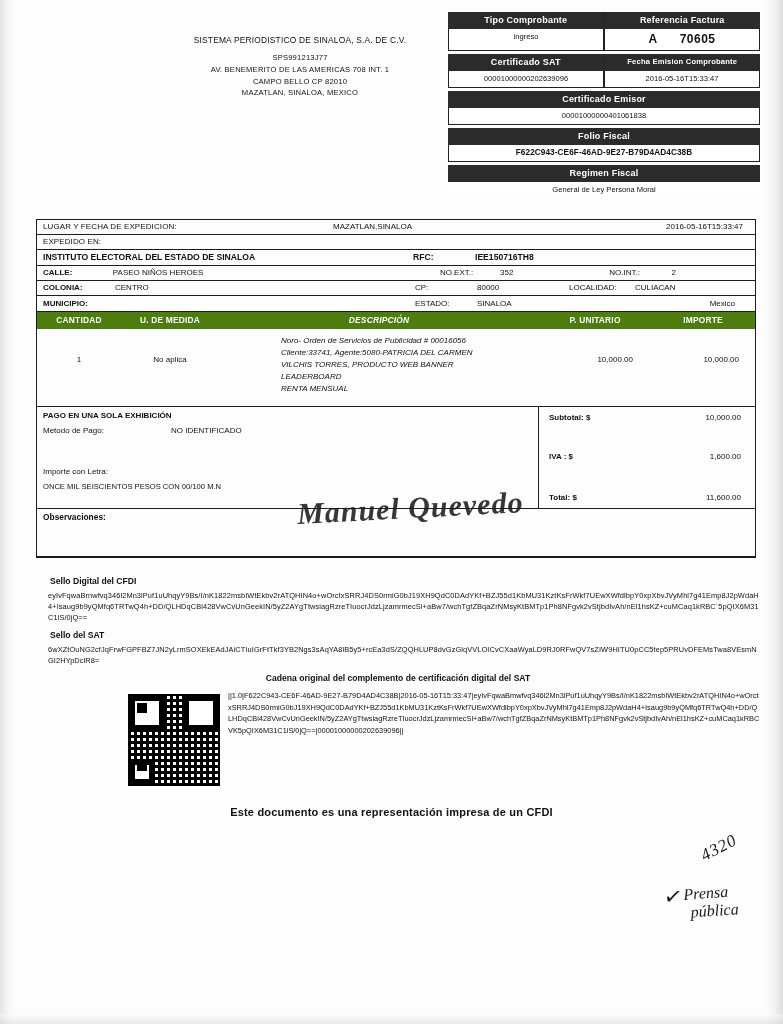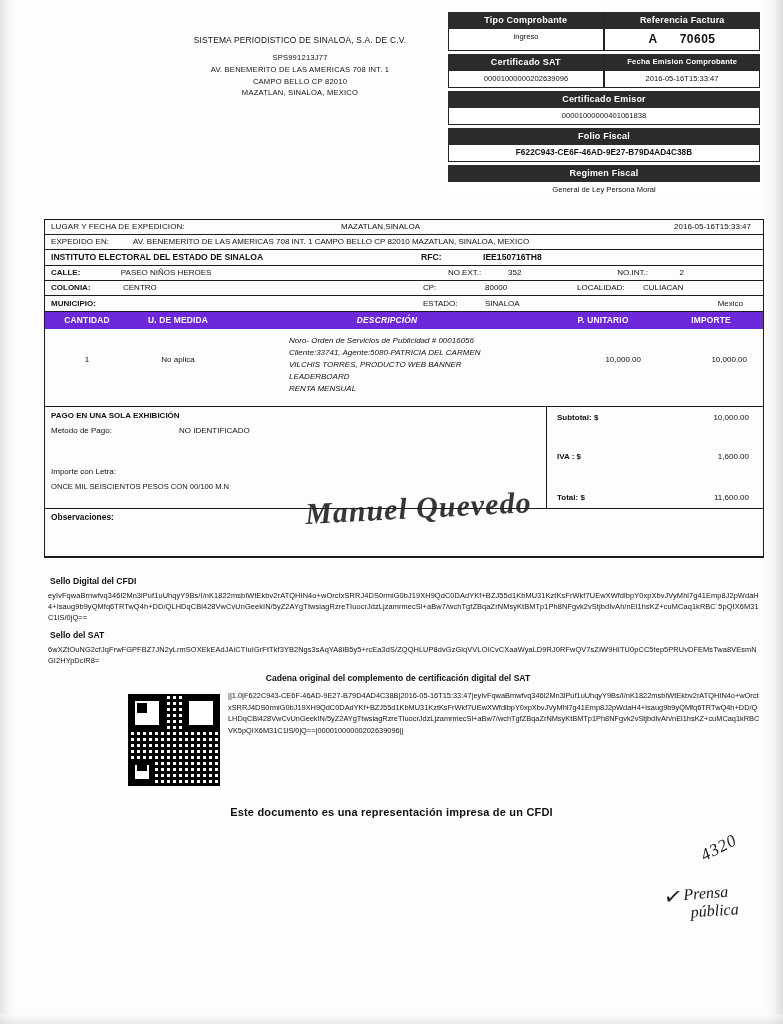--- a/index.html
+++ b/index.html
@@ -76,21 +76,21 @@
   .bigref {
     font-size: 12px; font-weight: bold; letter-spacing: .5px;
   }
   .bigref .serie { margin-right: 22px; }
   .folio-val { font-size: 8.2px; font-weight: bold; letter-spacing: .1px; }
   .mt3 { margin-top: 3px; }
 
   
   .frame {
     position: absolute;
-    left: 44px; top: 219px; width: 720px;
+    left: 36px; top: 219px; width: 720px;
     border: 1px solid #1c1c1c;
     font-size: 8px;
   }
   .fr-row {
     display: flex;
     align-items: center;
     padding: 2px 6px 3px;
     min-height: 15px;
   }
   .fr-row.bl { border-bottom: 1px solid #1c1c1c; }
@@ -126,21 +126,21 @@
 
   .r-mun .l { width: 72px; }
   .r-mun .v { width: 300px; }
   .r-mun .l2 { width: 62px; }
   .r-mun .v2 { width: 130px; }
   .r-mun .v3 { flex: 1; text-align: right; padding-right: 14px; }
 
   
   .items-head {
     display: flex;
-    background: #6d28d9;
+    background: #4d7c0f;
     color: #fff;
     font-weight: bold;
     font-size: 8.4px;
     border-top: 1px solid #1c1c1c;
   }
   .items-head > div {
     padding: 3px 2px 4px;
     text-align: center;
     letter-spacing: .2px;
   }
@@ -350,21 +350,20 @@
   <div class="frame">
 
     <div class="fr-row bl r-expedicion">
       <span class="lugar lbl">LUGAR Y FECHA DE EXPEDICION:</span>
       <span class="city">MAZATLAN,SINALOA</span>
       <span class="fecha">2016-05-16T15:33:47</span>
     </div>
 
     <div class="fr-row bl r-expedido">
       <span class="l lbl">EXPEDIDO EN:</span>
-      <span class="v">AV. BENEMERITO DE LAS AMERICAS 708 INT. 1 CAMPO BELLO CP 82010 MAZATLAN, SINALOA, MEXICO</span>
     </div>
 
     <div class="fr-row bl r-nombre">
       <span class="n">INSTITUTO ELECTORAL DEL ESTADO DE SINALOA</span>
       <span class="rfc-l">RFC:</span>
       <span class="rfc-v">IEE150716TH8</span>
     </div>
 
     <div class="fr-row bl r-calle">
       <span class="l bold">CALLE:</span>

